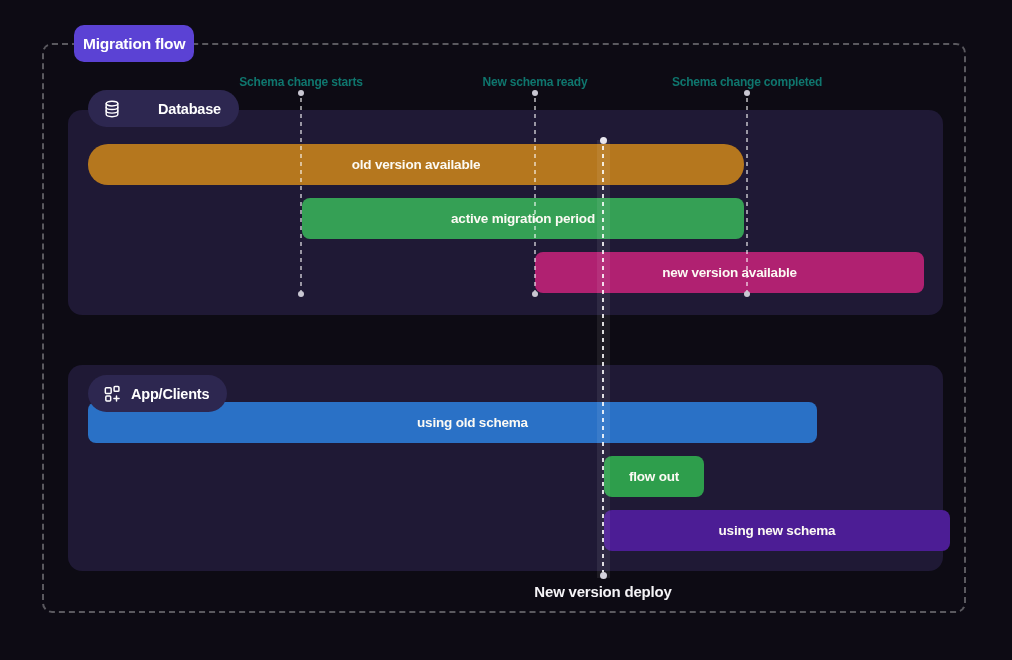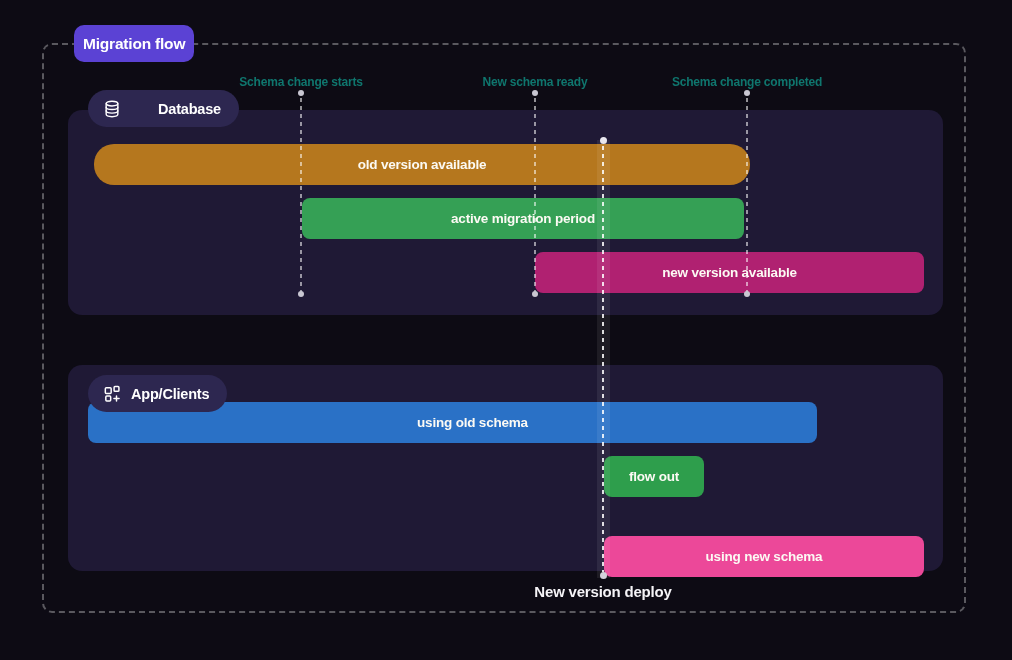--- a/index.html
+++ b/index.html
@@ -72,26 +72,26 @@
   .dot.t2 { left:532px; top:90px; } .dot.b2 { left:532px; top:291px; }
   .dot.t3 { left:744px; top:90px; } .dot.b3 { left:744px; top:291px; }
 
   
   .bar {
     position:absolute; height:41px; border-radius:8px;
     display:flex; align-items:center; justify-content:center;
     font-size:13.5px; font-weight:700; color:#FCFAF4; letter-spacing:-0.2px;
     z-index:2;
   }
-  .bar.old-version { left:94px;  top:144px; width:656px; background:#B5771E;border-radius:20px; }
+  .bar.old-version { left:88px;  top:144px; width:656px; background:#B5771E;border-radius:20px; }
   .bar.active-mig  { left:302px; top:198px; width:442px; background:#35A055; }
   .bar.new-version { left:535px; top:252px; width:389px; background:#B02171; }
   .bar.old-schema  { left:88px;  top:402px; width:729px; background:#2A71C6;padding-left:40px; }
   .bar.roll-out    { left:604px; top:456px; width:100px; background:#2E9E4C; }
-  .bar.new-schema  { left:604px; top:536px; width:320px; background:#ec4899; }
+  .bar.new-schema  { left:604px; top:510px; width:346px; background:#4c1d95; }
 
   
   .deploy-band {
     position:absolute; left:597px; top:140px; width:13px; height:438px;
     background:rgba(255,255,255,0.07); z-index:3;
   }
   .deploy-line {
     position:absolute; left:602px; top:146px; width:2px; height:426px; z-index:3;
     background-image:repeating-linear-gradient(to bottom,
       rgba(255,255,255,0.85) 0 4px, transparent 4px 8px);

